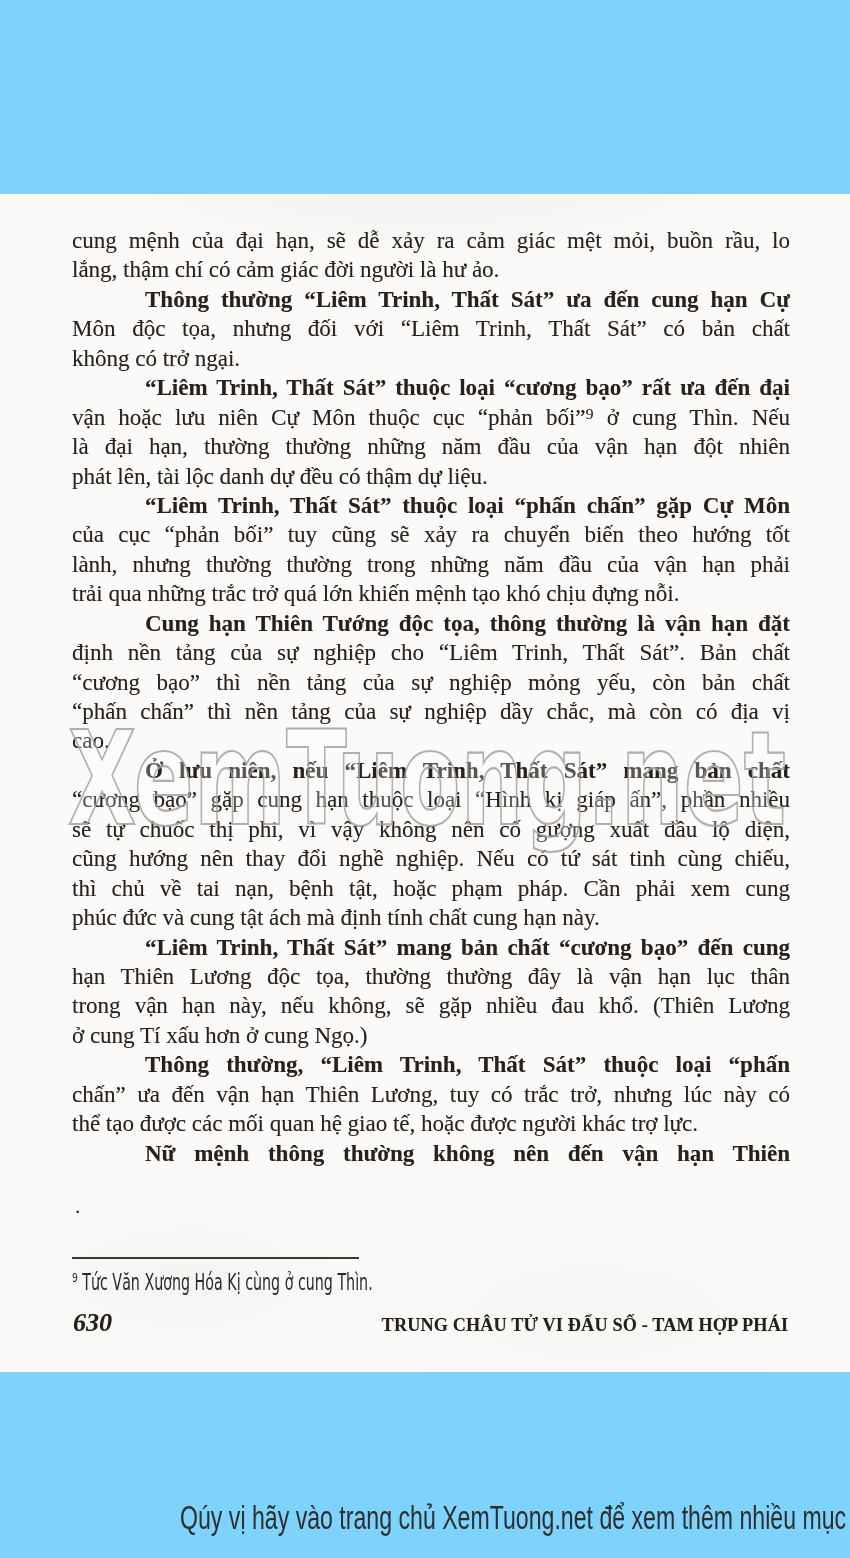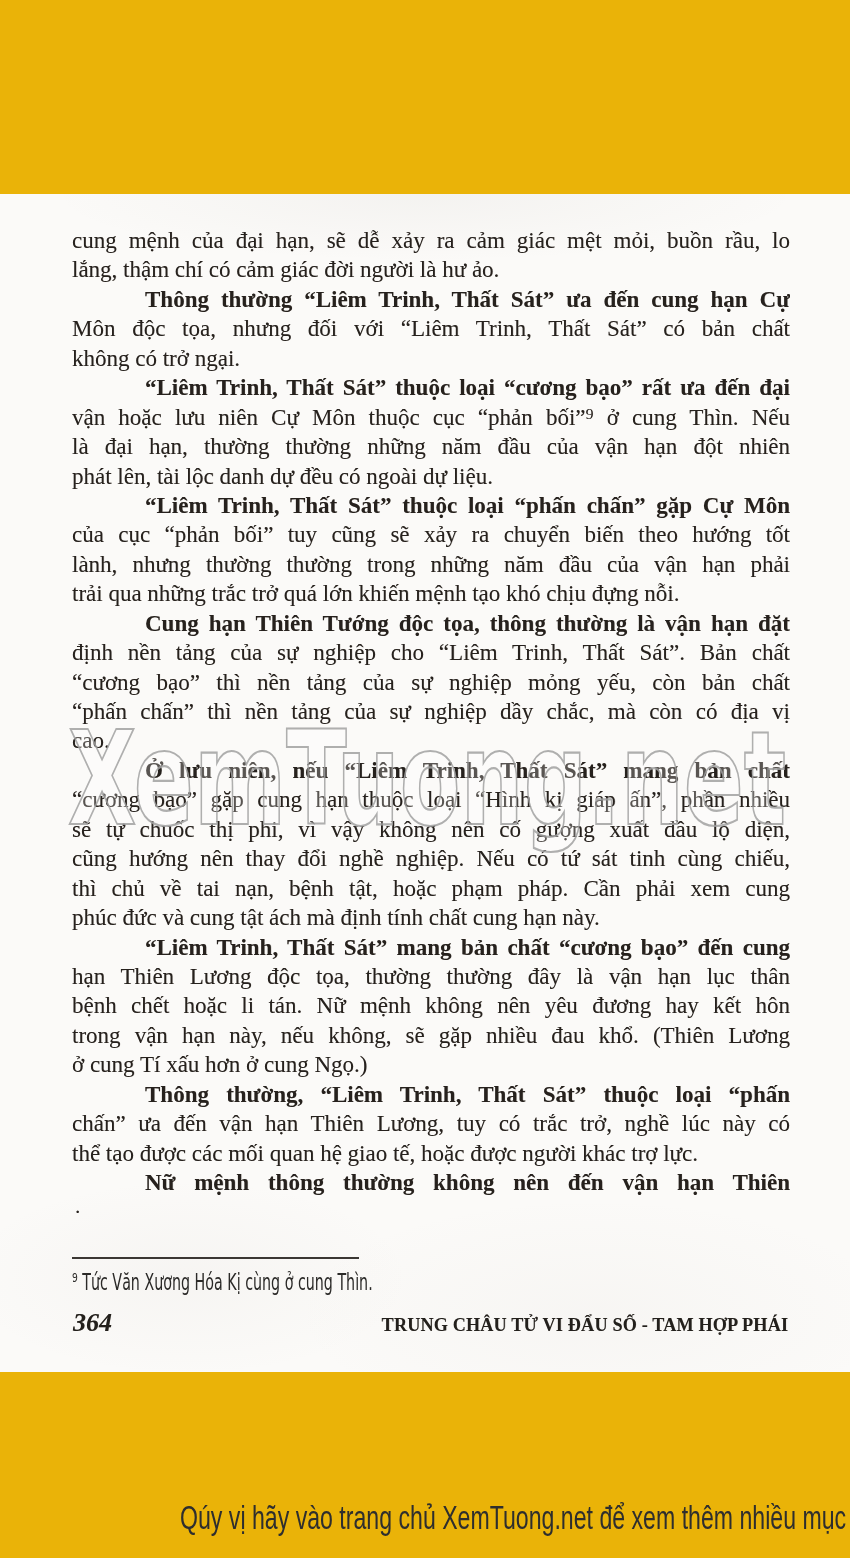--- a/index.html
+++ b/index.html
@@ -1,18 +1,18 @@
 <!DOCTYPE html>
 <html><head>
 <meta charset="utf-8">
 <style>
   html,body{margin:0;padding:0;background:#ffffff;}
   .canvas{
     position:relative;width:850px;height:1558px;overflow:hidden;
-    background:#eab308;
+    background:#7dd3fc;
     font-family:"Liberation Serif","DejaVu Serif",serif;
   }
   
   .page-scan{
     position:absolute;left:0;top:194px;width:850px;height:1178px;
     background:
       radial-gradient(ellipse 320px 140px at 22% 92%, rgba(160,150,138,0.05), transparent 70%),
       radial-gradient(ellipse 420px 160px at 70% 95%, rgba(160,150,138,0.045), transparent 72%),
       radial-gradient(ellipse 500px 90px at 50% 0%, rgba(120,112,104,0.055), transparent 75%),
       #fbfaf8;
@@ -68,56 +68,55 @@
 
   <div class="body-text" id="body-text">
       <div class="bline">cung mệnh của đại hạn, sẽ dễ xảy ra cảm giác mệt mỏi, buồn rầu, lo</div>
       <div class="bline last">lắng, thậm chí có cảm giác đời người là hư ảo.</div>
       <div class="bline ind">Thông thường “Liêm Trinh, Thất Sát” ưa đến cung hạn Cự</div>
       <div class="bline">Môn độc tọa, nhưng đối với “Liêm Trinh, Thất Sát” có bản chất</div>
       <div class="bline last">không có trở ngại.</div>
       <div class="bline ind">“Liêm Trinh, Thất Sát” thuộc loại “cương bạo” rất ưa đến đại</div>
       <div class="bline">vận hoặc lưu niên Cự Môn thuộc cục “phản bối”⁹ ở cung Thìn. Nếu</div>
       <div class="bline">là đại hạn, thường thường những năm đầu của vận hạn đột nhiên</div>
-      <div class="bline last">phát lên, tài lộc danh dự đều có ngoài dự liệu.</div>
+      <div class="bline last">phát lên, tài lộc danh dự đều có thậm dự liệu.</div>
       <div class="bline ind">“Liêm Trinh, Thất Sát” thuộc loại “phấn chấn” gặp Cự Môn</div>
       <div class="bline">của cục “phản bối” tuy cũng sẽ xảy ra chuyển biến theo hướng tốt</div>
       <div class="bline">lành, nhưng thường thường trong những năm đầu của vận hạn phải</div>
       <div class="bline last">trải qua những trắc trở quá lớn khiến mệnh tạo khó chịu đựng nỗi.</div>
       <div class="bline ind">Cung hạn Thiên Tướng độc tọa, thông thường là vận hạn đặt</div>
       <div class="bline">định nền tảng của sự nghiệp cho “Liêm Trinh, Thất Sát”. Bản chất</div>
       <div class="bline">“cương bạo” thì nền tảng của sự nghiệp mỏng yếu, còn bản chất</div>
       <div class="bline">“phấn chấn” thì nền tảng của sự nghiệp dầy chắc, mà còn có địa vị</div>
       <div class="bline last">cao.</div>
       <div class="bline ind">Ở lưu niên, nếu “Liêm Trinh, Thất Sát” mang bản chất</div>
       <div class="bline">“cương bạo” gặp cung hạn thuộc loại “Hình kị giáp ấn”, phần nhiều</div>
       <div class="bline">sẽ tự chuốc thị phi, vì vậy không nên cố gượng xuất đầu lộ diện,</div>
       <div class="bline">cũng hướng nên thay đổi nghề nghiệp. Nếu có tứ sát tinh cùng chiếu,</div>
       <div class="bline">thì chủ về tai nạn, bệnh tật, hoặc phạm pháp. Cần phải xem cung</div>
       <div class="bline last">phúc đức và cung tật ách mà định tính chất cung hạn này.</div>
       <div class="bline ind">“Liêm Trinh, Thất Sát” mang bản chất “cương bạo” đến cung</div>
       <div class="bline">hạn Thiên Lương độc tọa, thường thường đây là vận hạn lục thân</div>
-      <div class="bline">bệnh chết hoặc li tán. Nữ mệnh không nên yêu đương hay kết hôn</div>
       <div class="bline">trong vận hạn này, nếu không, sẽ gặp nhiều đau khổ. (Thiên Lương</div>
       <div class="bline last">ở cung Tí xấu hơn ở cung Ngọ.)</div>
       <div class="bline ind">Thông thường, “Liêm Trinh, Thất Sát” thuộc loại “phấn</div>
-      <div class="bline">chấn” ưa đến vận hạn Thiên Lương, tuy có trắc trở, nghề lúc này có</div>
+      <div class="bline">chấn” ưa đến vận hạn Thiên Lương, tuy có trắc trở, nhưng lúc này có</div>
       <div class="bline last">thể tạo được các mối quan hệ giao tế, hoặc được người khác trợ lực.</div>
       <div class="bline ind">Nữ mệnh thông thường không nên đến vận hạn Thiên</div>
     </div>
 
   <span class="margin-dot">·</span>
 
   <svg class="watermark" width="730" height="150" viewBox="0 0 730 150" xmlns="http://www.w3.org/2000/svg">
     <text x="4" y="112" font-family="DejaVu Sans, sans-serif" font-weight="bold" font-size="130" textLength="718" lengthAdjust="spacingAndGlyphs" fill="rgba(255,255,255,0.28)" stroke-width="2.2" stroke="#a2a2a2">XemTuong.net</text>
   </svg>
 
   <div class="footnote-rule"></div>
   <div class="footnote">⁹ Tức Văn Xương Hóa Kị cùng ở cung Thìn.</div>
 
-  <div class="page-num">364</div>
+  <div class="page-num">630</div>
   <div class="running-title">TRUNG CHÂU TỬ VI ĐẨU SỐ - TAM HỢP PHÁI</div>
 
   <div class="banner-wrap">
     <span class="banner">Qúy vị hãy vào trang chủ XemTuong.net để xem thêm nhiều mục hay khác</span>
   </div>
 
 </div>
 
 </body></html>

